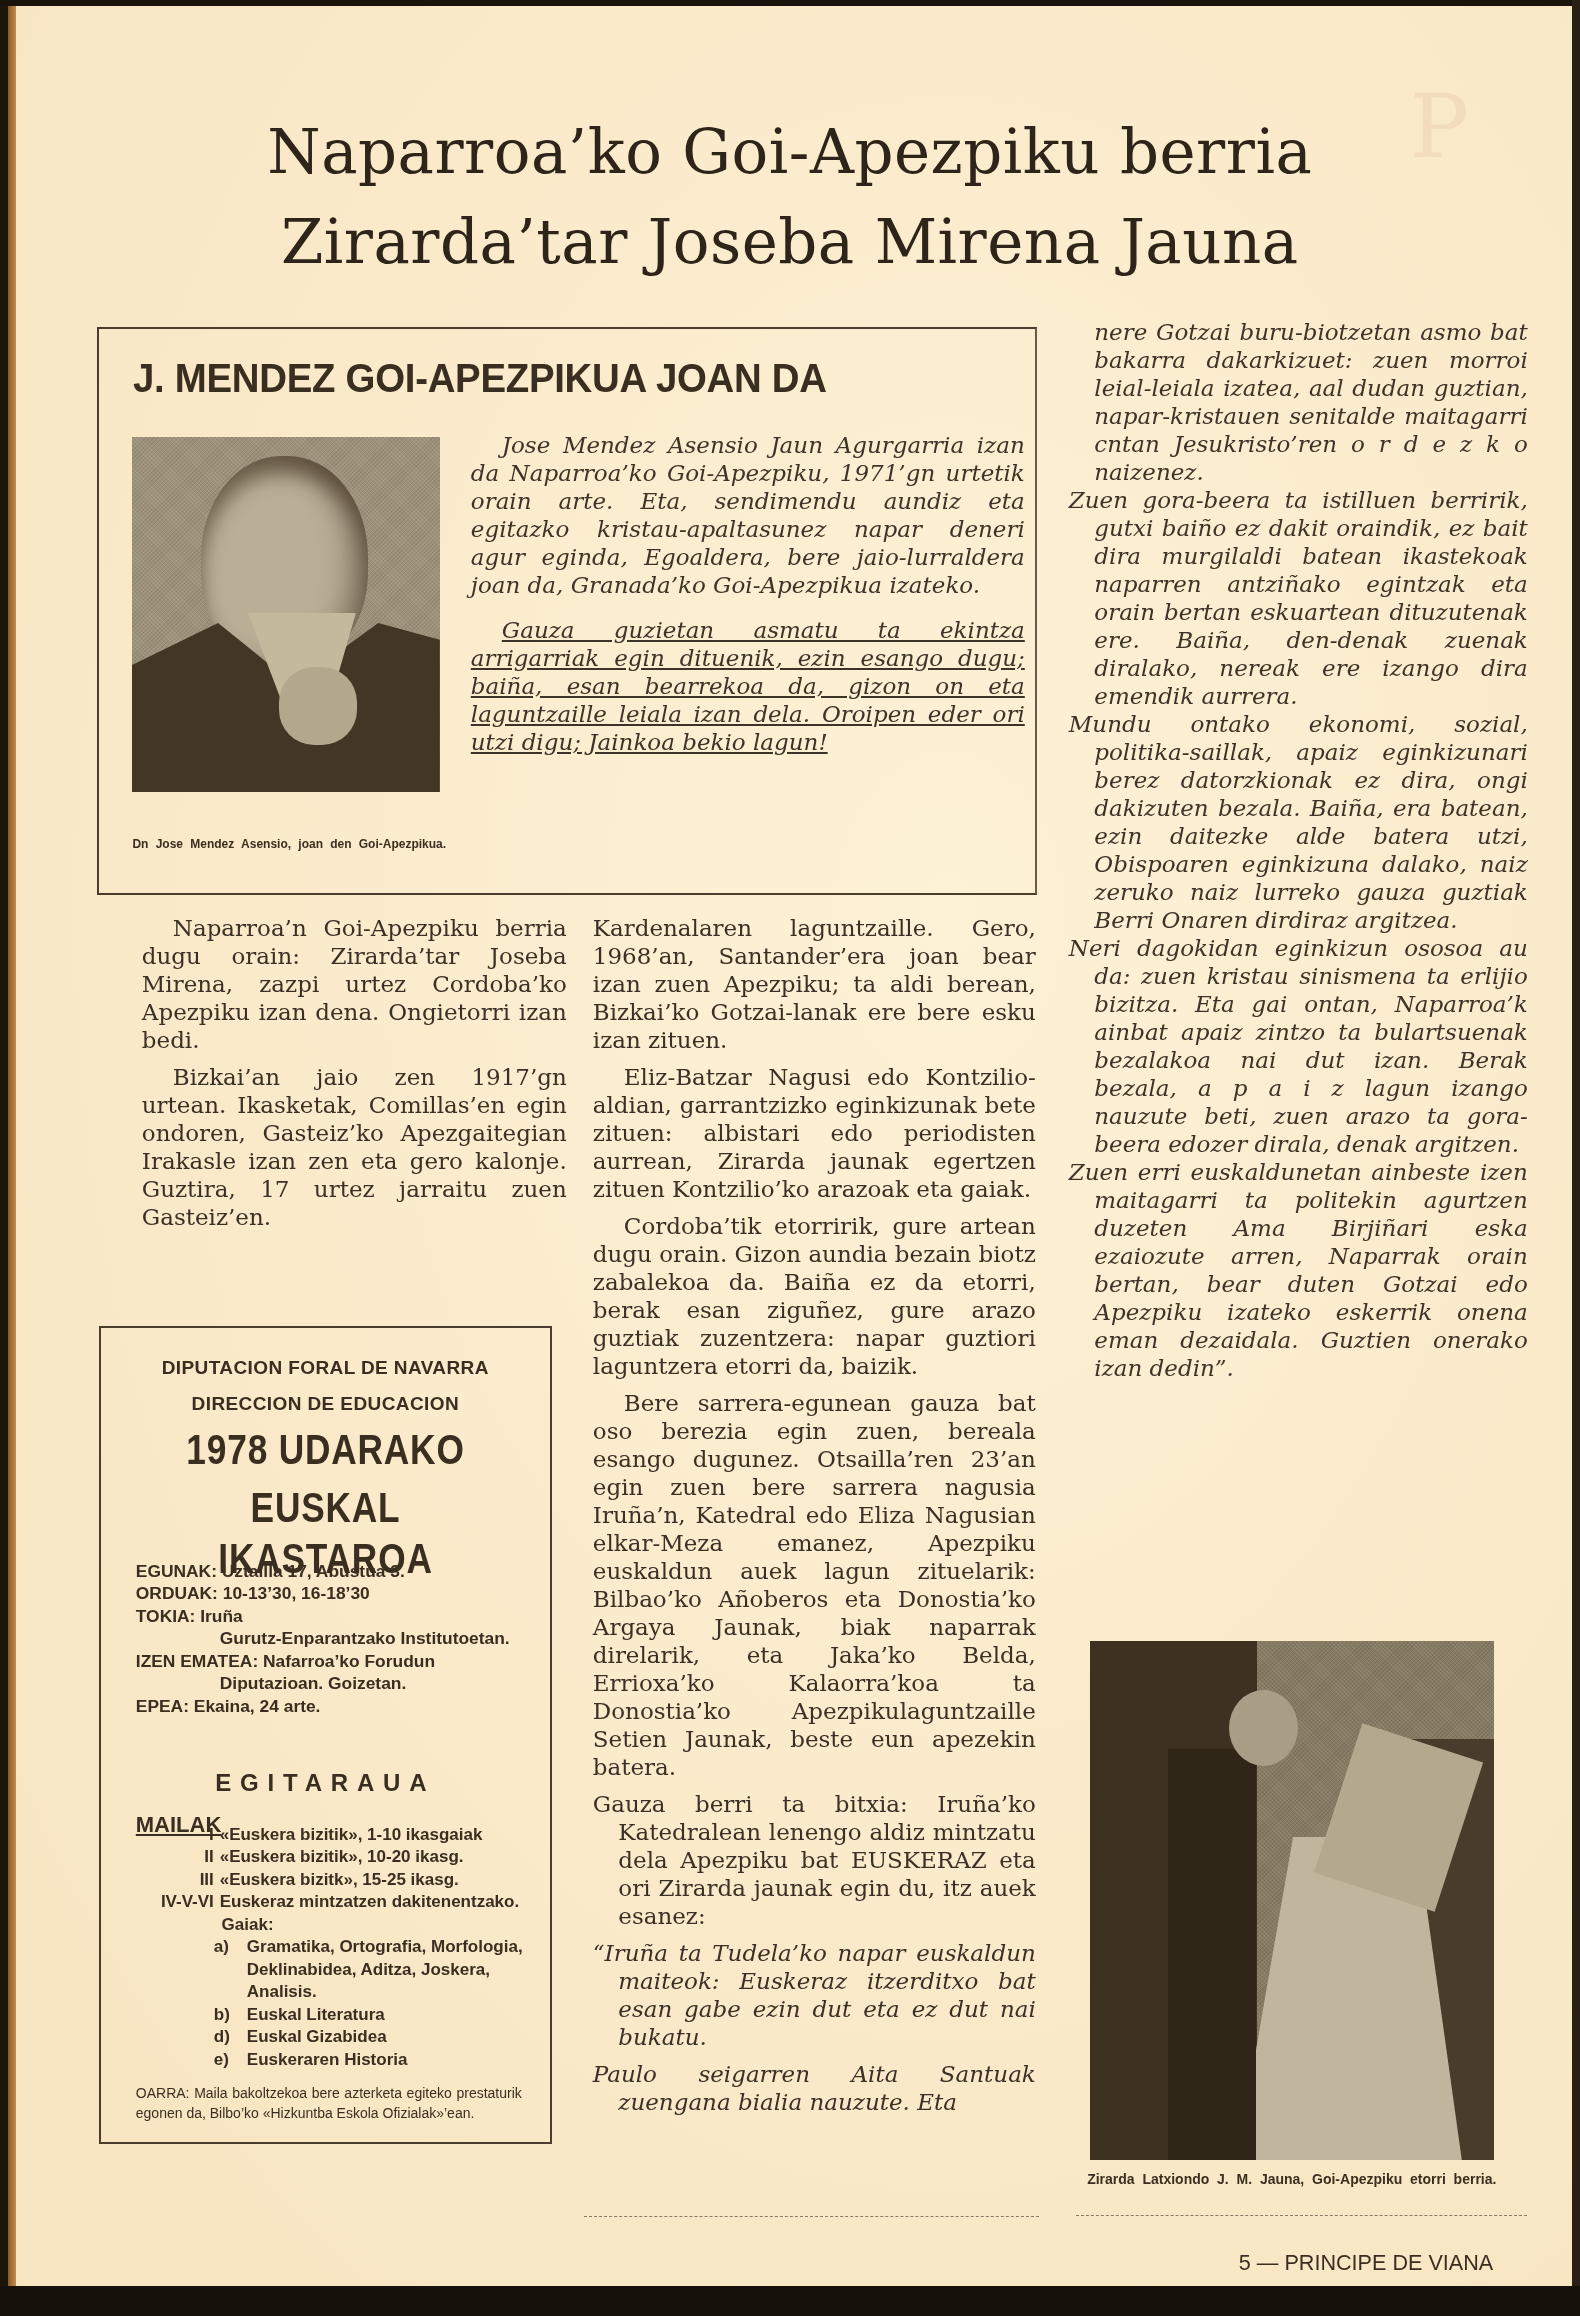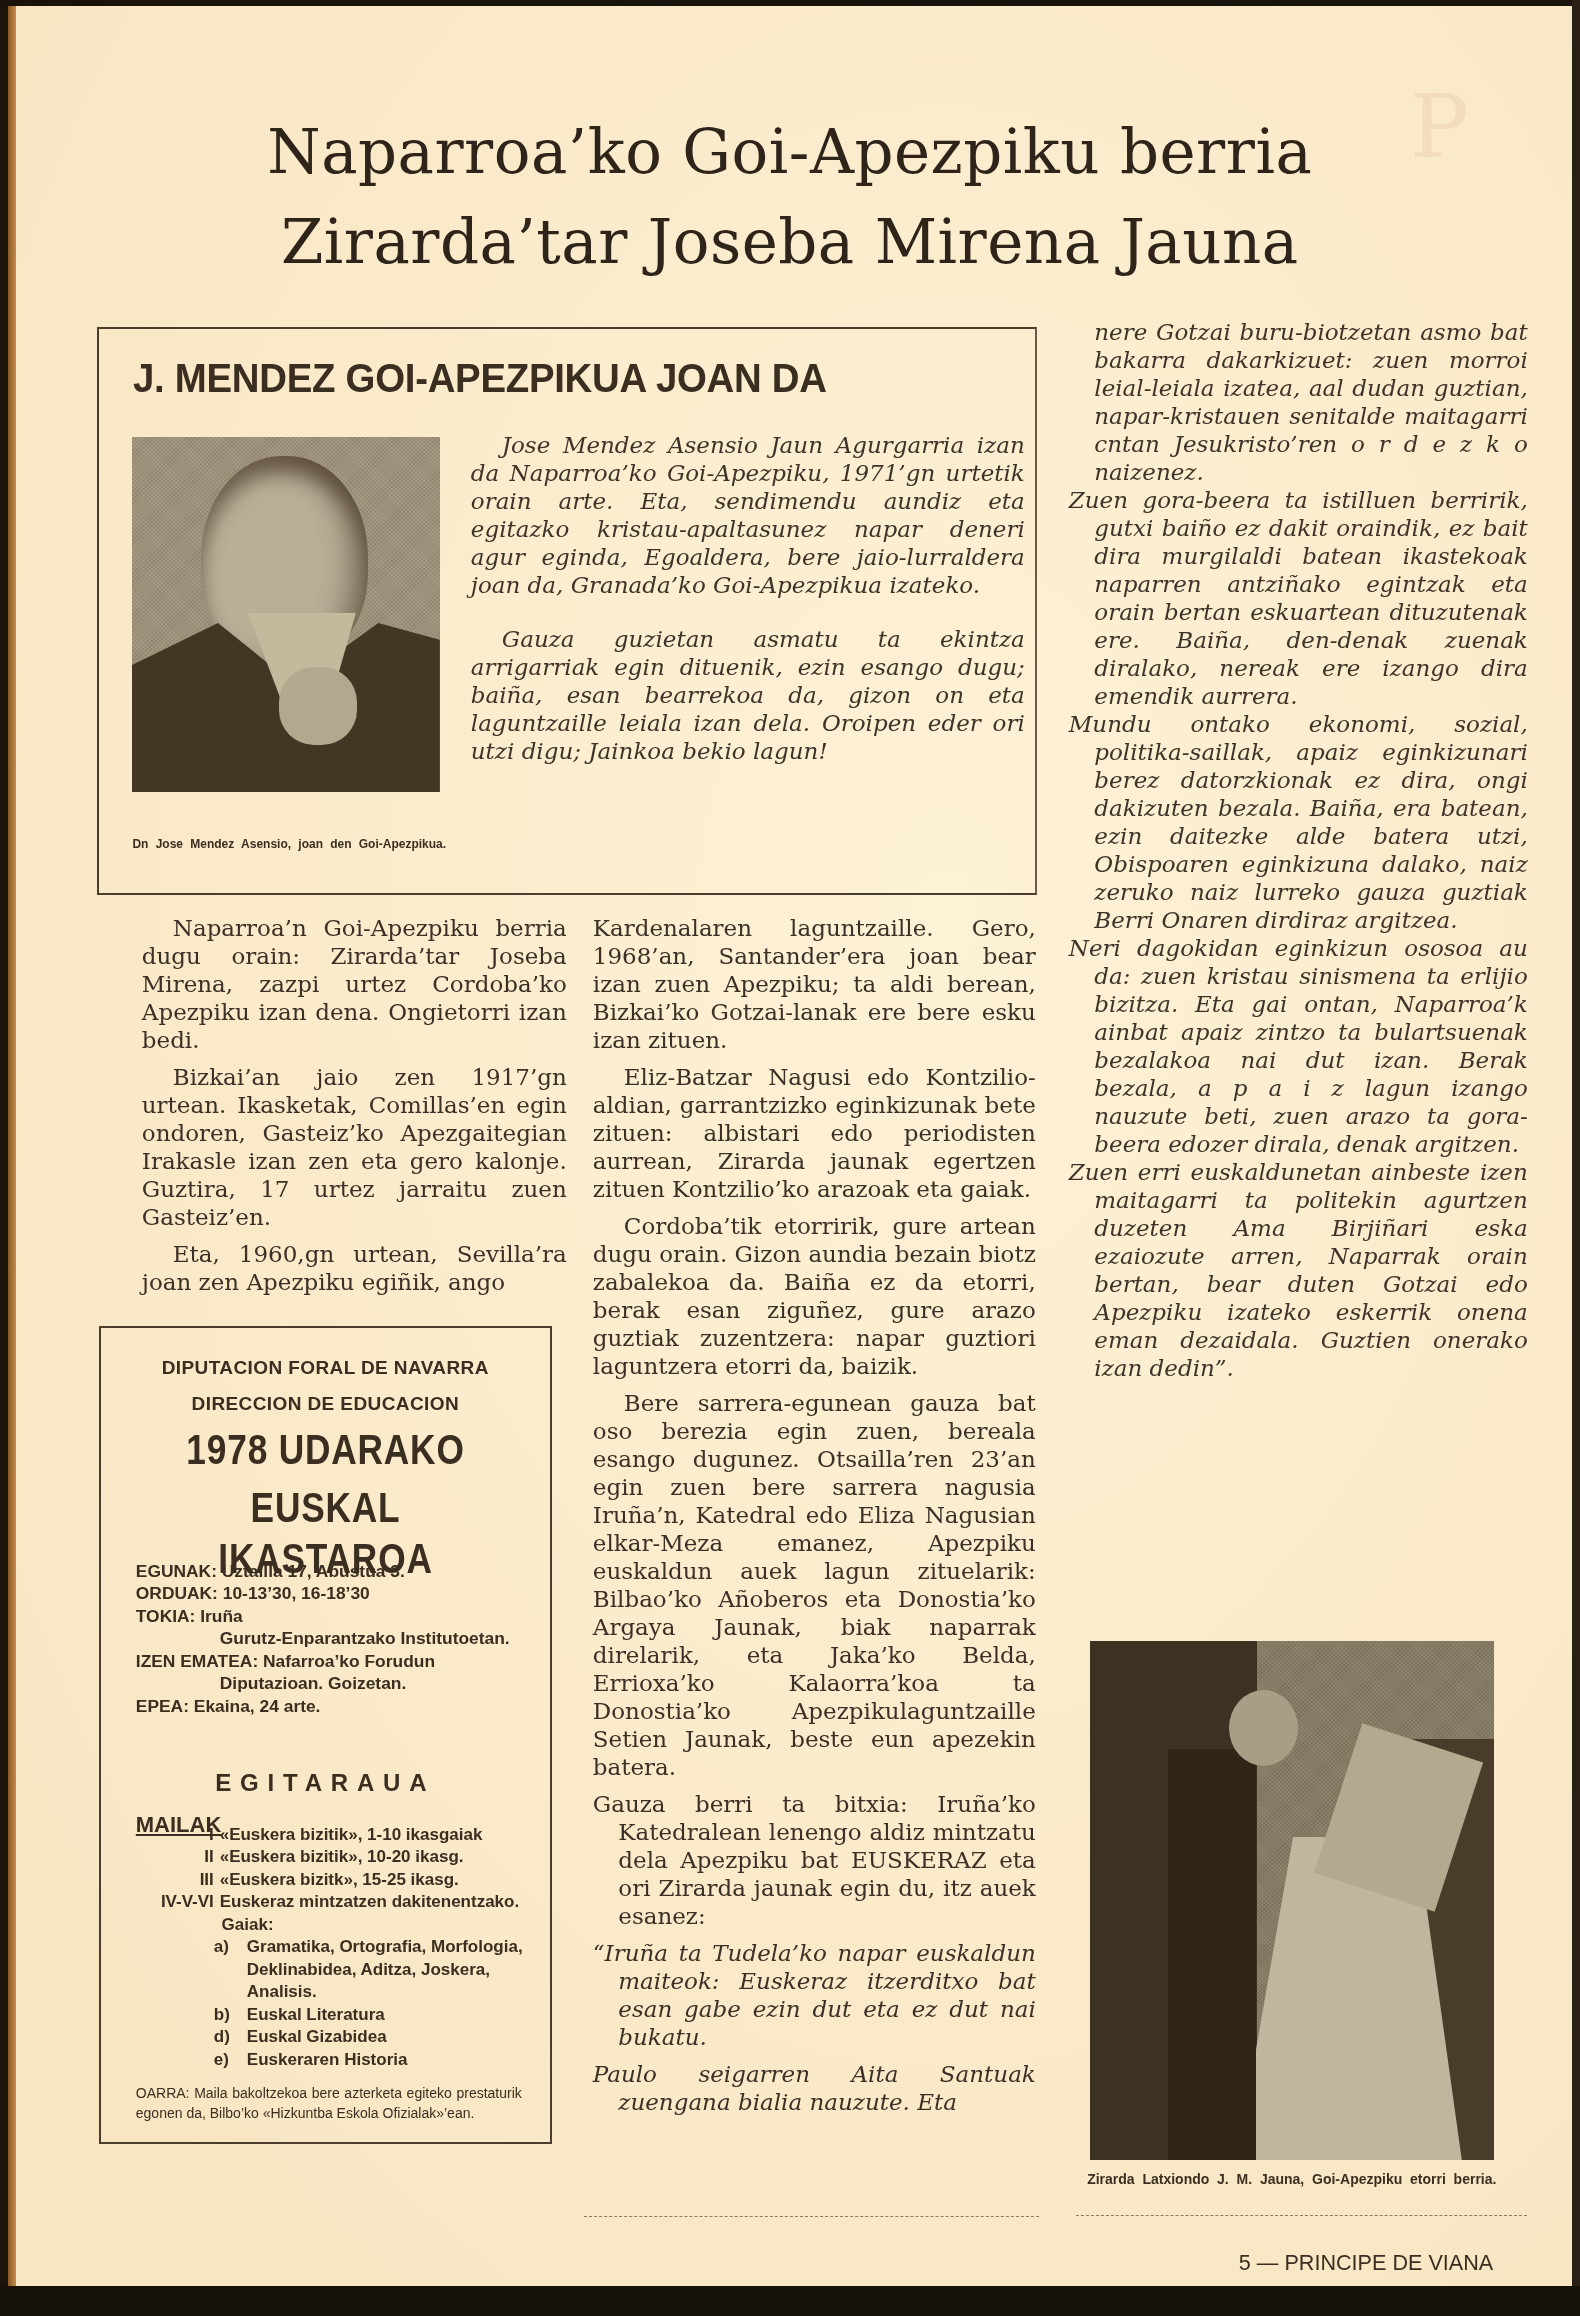--- a/index.html
+++ b/index.html
@@ -67,21 +67,21 @@
     position: absolute; left: 29px; top: 507px; width: 323px; text-align: center;
     font-family: "Liberation Sans", sans-serif; font-weight: bold; font-size: 12px; line-height: 17.6px;
     color: #3a2e20; word-spacing: 3.9px;
   }
   .italic-text {
     font-family: "DejaVu Serif", serif; font-style: italic; font-size: 23px; line-height: 28px;
     color: #3d3328; text-align: justify;
   }
   .mendez-text { position: absolute; left: 372px; top: 102px; width: 554px; }
   .mendez-text p { margin: 0; text-indent: 31px; }
-  .mendez-text p + p { margin-top: 26px; }
+  .mendez-text p + p { margin-top: 17px; text-decoration: underline; }
 
   
   .roman-text {
     font-family: "DejaVu Serif", serif; font-size: 23px; line-height: 28px;
     color: #3b3026; text-align: justify;
   }
   .col1 { position: absolute; left: 125px; top: 899px; width: 443px; }
   .col1 p, .col2 p { margin: 9px; text-indent: 31px; }
   .col2 { position: absolute; left: 576px; top: 899px; width: 461px; }
   .col2 p.gap { margin-top: 7.8px; }
@@ -213,21 +213,20 @@
     <div class="mendez-caption">Dn Jose Mendez Asensio, joan den Goi-Apezpikua.</div>
     <div class="mendez-text italic-text">
       <p>Jose Mendez Asensio Jaun Agurgarria izan da Naparroa’ko Goi-Apezpiku, 1971’gn urtetik orain arte. Eta, sendimendu aundiz eta egitazko kristau-apaltasunez napar deneri agur eginda, Egoaldera, bere jaio-lurraldera joan da, Granada’ko Goi-Apezpikua izateko.</p>
       <p>Gauza guzietan asmatu ta ekintza arrigarriak egin dituenik, ezin esango dugu; baiña, esan bearrekoa da, gizon on eta laguntzaille leiala izan dela. Oroipen eder ori utzi digu; Jainkoa bekio lagun!</p>
     </div>
   </div>
 
   <div class="col1 roman-text">
     <p>Naparroa’n Goi-Apezpiku berria dugu orain: Zirarda’tar Joseba Mirena, zazpi urtez Cordoba’ko Apezpiku izan dena. Ongietorri izan bedi.</p>
     <p>Bizkai’an jaio zen 1917’gn urtean. Ikasketak, Comillas’en egin ondoren, Gasteiz’ko Apezgaitegian Irakasle izan zen eta gero kalonje. Guztira, 17 urtez jarraitu zuen Gasteiz’en.</p>
-    <p>Eta, 1960,gn urtean, Sevilla’ra joan zen Apezpiku egiñik, ango</p>
   </div>
 
   <div class="announce-box">
     <div class="ann-org l1">DIPUTACION FORAL DE NAVARRA</div>
     <div class="ann-org l2">DIRECCION DE EDUCACION</div>
     <div class="ann-big l1">1978 UDARAKO</div>
     <div class="ann-big l2">EUSKAL IKASTAROA</div>
 
     <div class="ann-info">
       <div class="row">

